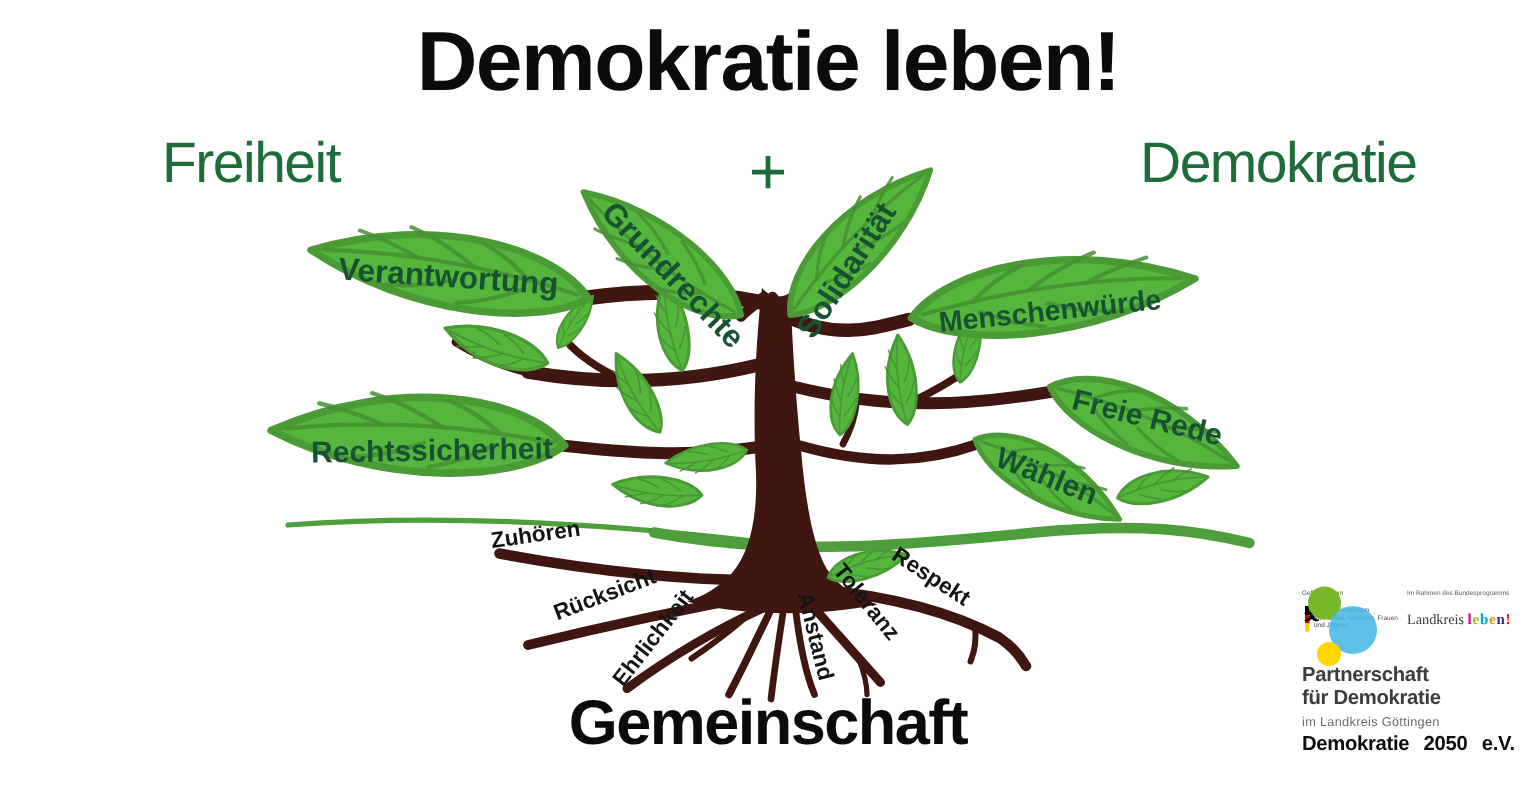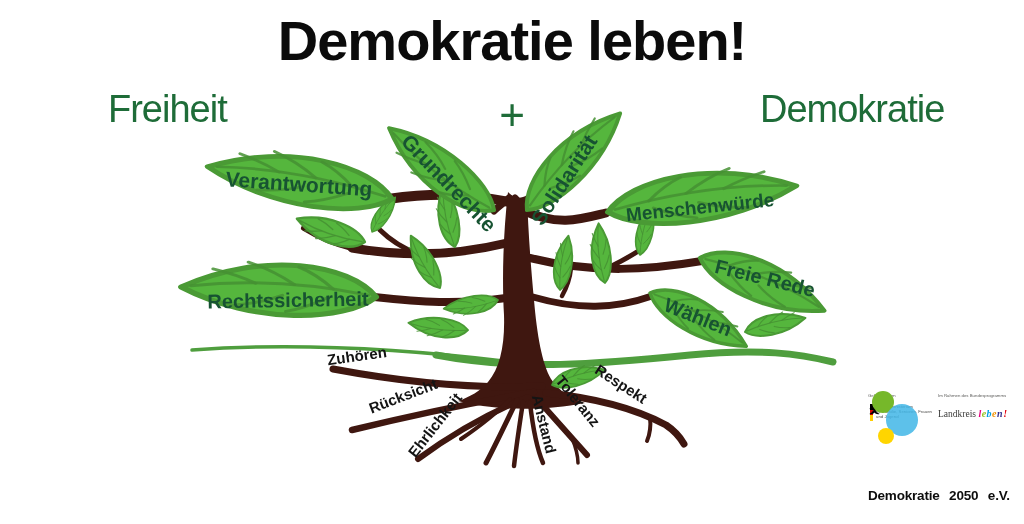--- a/index.html
+++ b/index.html
@@ -30,21 +30,21 @@
   .logos{position:absolute;left:866px;top:390px;width:158px;height:132px;font-family:"Liberation Sans",sans-serif;}
   .micro{font-size:9px;line-height:1.18;color:#5a5a58;transform:scale(0.48);transform-origin:0 0;white-space:nowrap;}
   .funded{position:absolute;left:2px;top:3px;}
   .prog-intro{position:absolute;left:72px;top:3px;}
   .ministry{position:absolute;left:2px;top:14px;display:flex;align-items:flex-start;}
   .flagbar{width:3px;height:17px;margin:0 3px 0 2px;
            background:linear-gradient(#000 0 34%,#d00000 34% 67%,#ffce00 67% 100%);}
   .ministry .micro{color:#4a4a48;}
   .prog-name{position:absolute;left:72px;top:18px;font-family:"Liberation Serif",serif;
              font-size:9.5px;color:#3a3a38;white-space:nowrap;}
-  .leben{font-style:italic;font-weight:bold;font-size:10px;letter-spacing:.5px;margin-top:42px;}
+  .leben{font-weight:bold;font-size:10px;letter-spacing:.5px;margin-top:42px;}
   .lb0{color:#e5007d}.lb1{color:#94c11f}.lb2{color:#009ee3}.lb3{color:#f29200}.lb4{color:#34318d}.lb5{color:#e30613}
   .partner{position:absolute;left:2px;top:53px;}
   .partner .p1{font-size:13.5px;font-weight:bold;color:#3c3c3b;line-height:1.1;letter-spacing:-0.2px;}
   .partner .p3{font-size:8.5px;color:#6b6b6a;margin-top:3px;letter-spacing:.2px;}
   .circles{position:absolute;left:84px;top:44px;}
   .assoc{position:absolute;left:2px;top:98px;font-size:13.5px;font-weight:bold;color:#0d0d0d;
          letter-spacing:-0.2px;word-spacing:6px;white-space:nowrap;text-align:right;}
 </style>
 </head>
 <body>
@@ -144,20 +144,21 @@
       <text class="root-label" transform="translate(544,424) rotate(76)" dy=".35em">Anstand</text>
       <text class="root-label" transform="translate(578,401) rotate(51)" dy=".35em">Toleranz</text>
       <text class="root-label" transform="translate(621,384) rotate(33)" dy=".35em">Respekt</text>
     </g>
   </svg>
 
   <div class="title">Demokratie leben!</div>
   <div class="h-green freiheit">Freiheit</div>
   <div class="h-green plus">+</div>
   <div class="h-green sicherheit">Demokratie</div>
+  <div class="gemeinschaft">Gemeinschaft</div>
 
   <div class="logos">
     <div class="micro funded">Gefördert vom</div>
     <div class="micro prog-intro">Im Rahmen des Bundesprogramms</div>
 
     <div class="ministry">
       <svg width="13" height="12" viewBox="0 0 12 10">
         <path fill="#000" d="M6,0.5 C5,2.5 3.2,3.6 1,3.8 C2.6,4.8 3.8,5.2 5,5
                  C4.2,6.8 2.8,7.9 1.2,8.6 C3.2,9.2 5,8.6 6,7.4
                  C7,8.6 8.8,9.2 10.8,8.6 C9.2,7.9 7.8,6.8 7,5
@@ -175,17 +176,22 @@
       <span>Landkreis</span>
       <span class="leben"><span class="lb0">l</span><span class="lb1">e</span><span class="lb2">b</span><span class="lb3">e</span><span class="lb4">n</span><span class="lb5">!</span></span>
     </div>
 
     <svg class="circles" width="58" height="58" viewBox="0 0 58 58">
       <circle cx="17" cy="12" r="11" fill="#76b82a"></circle>
       <circle cx="36" cy="30" r="16" fill="#41b6e6" opacity="0.85"></circle>
       <circle cx="20" cy="46" r="8" fill="#ffd500"></circle>
     </svg>
 
+    <div class="partner">
+      <div class="p1">Partnerschaft</div>
+      <div class="p1">für Demokratie</div>
+      <div class="p3">im Landkreis Göttingen</div>
+    </div>
 
     <div class="assoc">Demokratie 2050 e.V.</div>
   </div>
 
 </div>
 
 </body></html>

